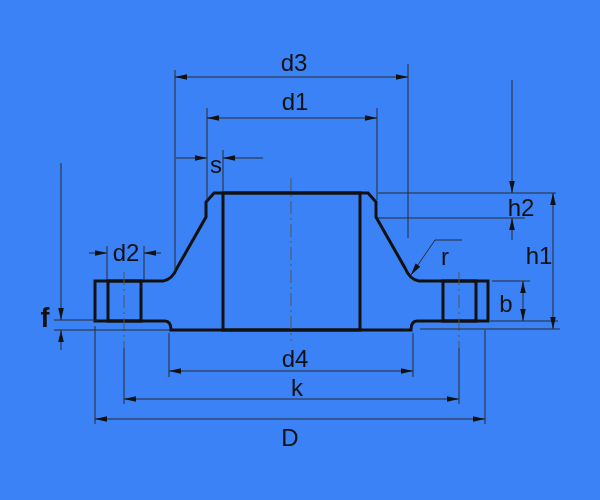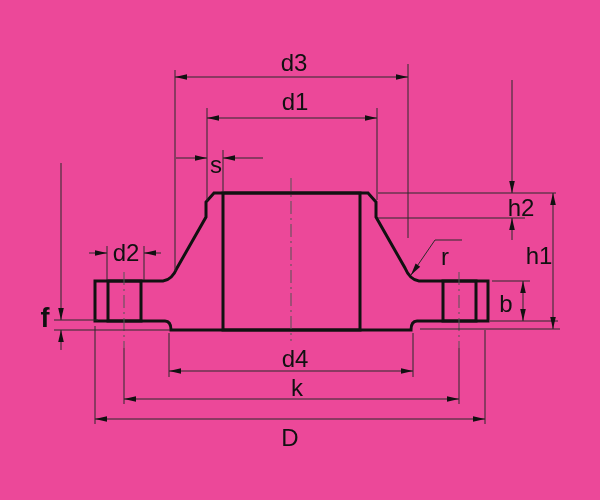--- a/index.html
+++ b/index.html
@@ -1,16 +1,16 @@
 <!DOCTYPE html>
 <html><head>
 <meta charset="utf-8">
 <style>
   html,body{margin:0;padding:0;background:#ffffff;}
-  .stage{position:relative;width:600px;height:500px;background:#ec4899;overflow:hidden;}
+  .stage{position:relative;width:600px;height:500px;background:#3b82f6;overflow:hidden;}
   svg{display:block;}
   .dim-label{font-family:"Liberation Sans","DejaVu Sans",sans-serif;font-size:24px;fill:#111;}
   .dim-label-bold{font-family:"Liberation Sans","DejaVu Sans",sans-serif;font-size:27px;font-weight:bold;fill:#111;}
   .thick{stroke:#111;stroke-width:3;fill:none;}
   .thin{stroke:#2a2a2a;stroke-width:1;fill:none;}
   .arrow{fill:#111;stroke:none;}
   .cline{stroke:#555;stroke-width:1;fill:none;stroke-dasharray:13 4 2 4;}
 </style>
 </head>
 <body>

